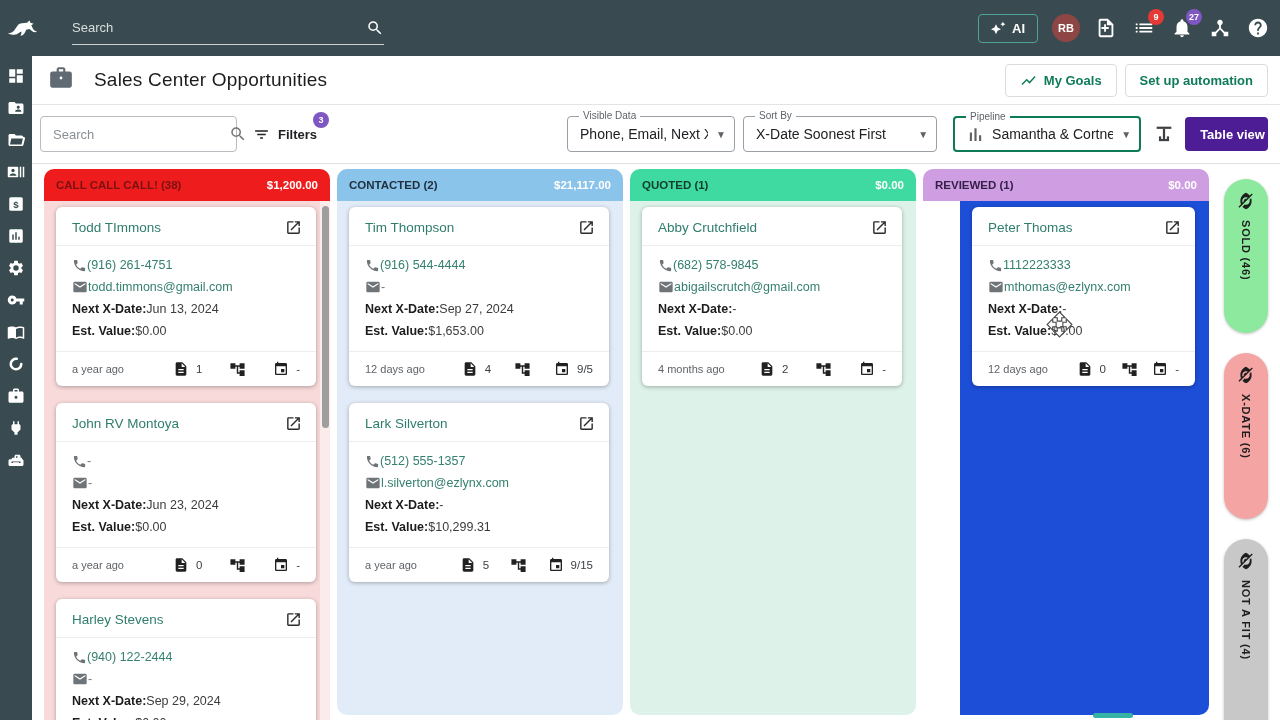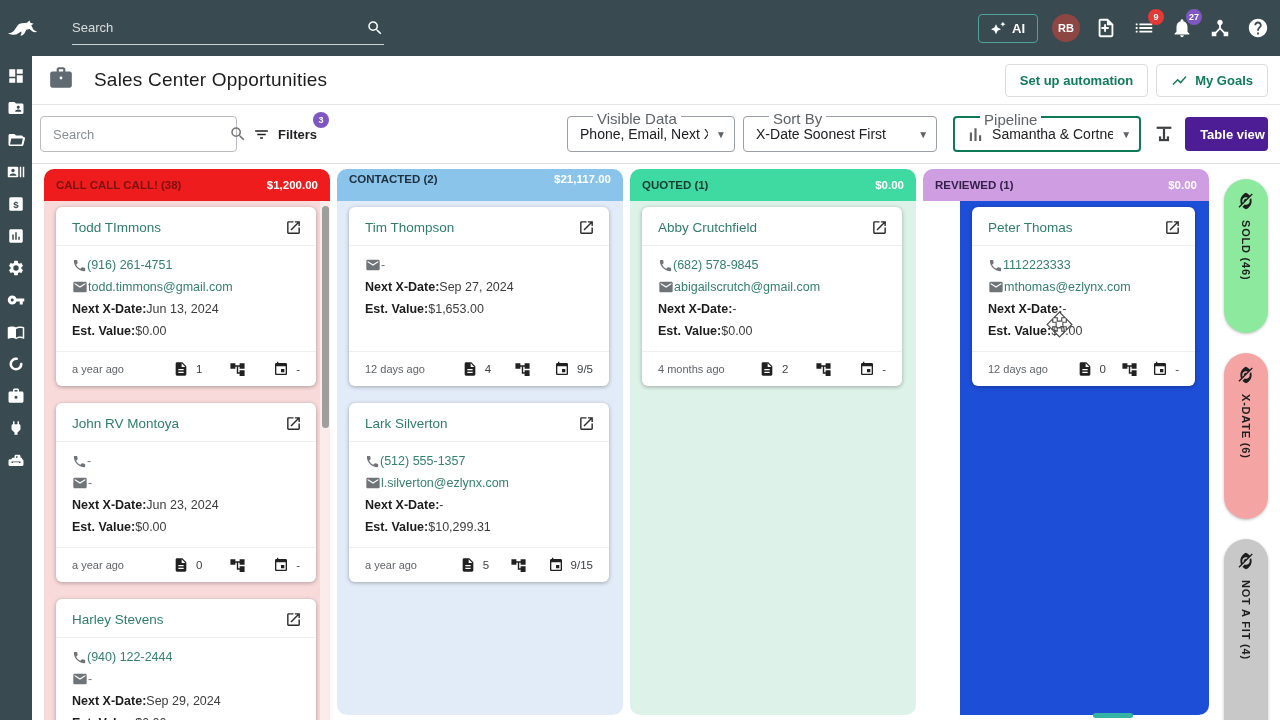--- a/index.html
+++ b/index.html
@@ -31,42 +31,42 @@
   .ph-buttons { margin-left:auto; display:flex; gap:8px; }
   .ghost-btn { display:flex; align-items:center; gap:7px; border:1px solid #dadce0; border-radius:4px; background:#fff; color:#0f7b5a; font-size:13px; font-weight:bold; padding:7px 14px; cursor:pointer; }
 
   .toolbar { height:59px; display:flex; align-items:center; border-bottom:1px solid #e0e0e0; padding:0 12px 0 8px; position:relative; }
   .tb2-search { width:197px; height:36px; border:1px solid #b9bcc0; border-radius:4px; display:flex; align-items:center; padding:0 8px 0 12px; color:#757575; }
   .tb2-search input { flex:1; border:none; outline:none; font-size:13px; color:#333; background:transparent; }
   .tb2-search input::placeholder { color:#8a8f94; }
   .filters { display:flex; align-items:center; gap:8px; margin-left:16px; position:relative; color:#202124; font-size:13px; font-weight:bold; cursor:pointer; }
   .filters .badge { top:-14px; right:-12px; }
   .select { position:relative; height:36px; border:1px solid #9aa0a6; border-radius:4px; display:flex; align-items:center; padding:0 8px 0 12px; background:#fff; cursor:pointer; }
-  .select .float { position:absolute; top:-7px; left:25px; background:#fff; padding:0 4px; font-size:15px; color:#5f6368; }
+  .select .float { position:absolute; top:-7px; left:11px; background:#fff; padding:0 4px; font-size:10px; color:#5f6368; }
   .select .val { font-size:14px; color:#202124; white-space:nowrap; overflow:hidden; }
   .caret { margin-left:auto; padding-left:8px; color:#5f6368; font-size:10px; }
   .sel-visible { width:168px; margin-left:250px; }
   .sel-sort { width:216px; margin-left:8px;gap:24px; }
   .sel-pipeline { width:188px; margin-left:16px; border:2px solid #0e7a55; }
   .sel-pipeline .val { font-weight:500; }
   .pivot { margin-left:12px; color:#3c4043; cursor:pointer; display:flex; }
   .table-view-btn { margin-left:10px; width:92px; height:34px; background:#4c1d95; color:#fff; font-size:13px; font-weight:bold; border:none; border-radius:4px; cursor:pointer;padding-left:12px; }
 
   
   .board { position:absolute; left:0; top:109px; width:1248px; height:555px; background:#fff; overflow:hidden; }
   .cols { position:absolute; left:12px; top:4px; display:flex; gap:7px; height:560px; }
   .col { width:286px; display:flex; flex-direction:column; border-radius:10px; overflow:hidden; position:relative; }
   .col-head { height:30px; display:flex; align-items:center; justify-content:space-between; padding:16px 12px; flex:none; }
   .col-title { font-size:11.5px; font-weight:bold; }
   .col-amount { font-size:11.5px; font-weight:bold; color:#fff; }
   .col-body { flex:1; position:relative; overflow:hidden; }
   .col.c1 { height:560px; border-bottom-left-radius:0; border-bottom-right-radius:0; }
   .col.c2, .col.c3, .col.c4 { height:546px; }
   .c1 .col-head { background:#ee1c1c; } .c1 .col-title { color:#7d1111; } .c1 .col-body { background:#f8dada; }
-  .c2 .col-head { background:#8ac4ea;align-items:flex-end; } .c2 .col-title { color:#20303e; } .c2 .col-body { background:#e2ecf8; }
+  .c2 .col-head { background:#8ac4ea; } .c2 .col-title { color:#20303e; } .c2 .col-body { background:#e2ecf8; }
   .c3 .col-head { background:#3fd9a2; } .c3 .col-title { color:#123c2c; } .c3 .col-body { background:#ddf2e8; }
   .c4 .col-head { background:#cf9de2; } .c4 .col-title { color:#35204a; } .c4 .col-body { background:#1d4ed8;margin-left:37px; }
 
   .card { background:#fff; border-radius:6px; box-shadow:0 1px 4px rgba(0,0,0,.3); margin:6px 14px 17px 12px; height:179px; display:flex; flex-direction:column; cursor:grab; }
   .card-head { display:flex; align-items:center; justify-content:space-between; padding:12px 14px 9px 16px; border-bottom:1px solid #eee; }
   .card-name { color:#2f7d6b; font-size:13.5px; font-weight:500; cursor:pointer; }
   .open-ic { color:#2b2b2b; cursor:pointer; display:flex; }
   .card-body { padding:8px 16px 2px; flex:1; }
   .crow { display:flex; align-items:center; height:22px; font-size:12.5px; }
   .crow .cic { color:#6f7478; display:flex; flex:none; }
@@ -225,29 +225,29 @@
 
   <div class="page-header">
     <span class="ph-icon">
       <svg width="26" height="26" viewBox="0 0 24 24" fill="currentColor">
           <path d="M20 6h-4V4c0-1.11-.89-2-2-2h-4c-1.11 0-2 .89-2 2v2H4c-1.11 0-1.99.89-1.99 2L2 19c0 1.11.89 2 2 2h16c1.11 0 2-.89 2-2V8c0-1.11-.89-2-2-2zm-6 0h-4V4h4v2zm-2 7.3a1.3 1.3 0 1 1 0-2.6 1.3 1.3 0 0 1 0 2.6z"></path>
         </svg>
     </span>
     <span class="page-title">Sales Center Opportunities</span>
     <div class="ph-buttons">
       <button class="ghost-btn">
-        <span>Set up automation</span>
-      </button>
-      <button class="ghost-btn">
         <span style="display:flex;">
             <svg width="17" height="17" viewBox="0 0 24 24" fill="currentColor">
               <path d="M3.5 18.49l6-6.01 4 4L22 6.92l-1.41-1.41-7.09 7.97-4-4L2 16.99z"></path>
             </svg>
           </span>
         <span>My Goals</span>
+      </button>
+      <button class="ghost-btn">
+        <span>Set up automation</span>
       </button>
     </div>
   </div>
 
   <div class="toolbar">
     <div class="tb2-search">
       <input type="text" placeholder="Search" style="">
       <span style="display:flex;">
           <svg width="18" height="18" viewBox="0 0 24 24" fill="currentColor">
             <path d="M15.5 14h-.79l-.28-.27A6.47 6.47 0 0 0 16 9.5 6.5 6.5 0 1 0 9.5 16c1.61 0 3.09-.59 4.23-1.57l.27.28v.79l5 4.99L20.49 19l-4.99-5zm-6 0C7.01 14 5 11.99 5 9.5S7.01 5 9.5 5 14 7.01 14 9.5 11.99 14 9.5 14z"></path>
@@ -485,20 +485,28 @@
           <div class="card">
             <div class="card-head">
               <span class="card-name">Tim Thompson</span>
               <span class="open-ic">
                   <svg width="17" height="17" viewBox="0 0 24 24" fill="currentColor">
                     <path d="M19 19H5V5h7V3H5c-1.11 0-2 .9-2 2v14c0 1.1.89 2 2 2h14c1.1 0 2-.9 2-2v-7h-2v7zM14 3v2h3.59l-9.83 9.83 1.41 1.41L19 6.41V10h2V3h-7z"></path>
                   </svg>
                 </span>
             </div>
             <div class="card-body">
+              <div class="crow">
+                  <span class="cic">
+                    <svg width="15" height="15" viewBox="0 0 24 24" fill="currentColor">
+                      <path d="M6.62 10.79c1.44 2.83 3.76 5.14 6.59 6.59l2.2-2.21c.27-.27.67-.36 1.02-.24 1.12.37 2.33.57 3.57.57.55 0 1 .45 1 1V20c0 .55-.45 1-1 1-9.39 0-17-7.61-17-17 0-.55.45-1 1-1h3.5c.55 0 1 .45 1 1 0 1.25.2 2.45.57 3.57.11.35.03.74-.25 1.02l-2.2 2.2z"></path>
+                    </svg>
+                  </span>
+                  <span class="contact-value">(916) 544-4444</span>
+                </div>
               <div class="crow">
                   <span class="cic">
                     <svg width="16" height="16" viewBox="0 0 24 24" fill="currentColor">
                       <path d="M20 4H4c-1.1 0-2 .9-2 2v12c0 1.1.9 2 2 2h16c1.1 0 2-.9 2-2V6c0-1.1-.9-2-2-2zm0 4l-8 5-8-5V6l8 5 8-5v2z"></path>
                     </svg>
                   </span>
                   <span class="contact-value muted">-</span>
                 </div>
               <div class="crow">
                   <span class="lbl">Next X-Date:</span>

